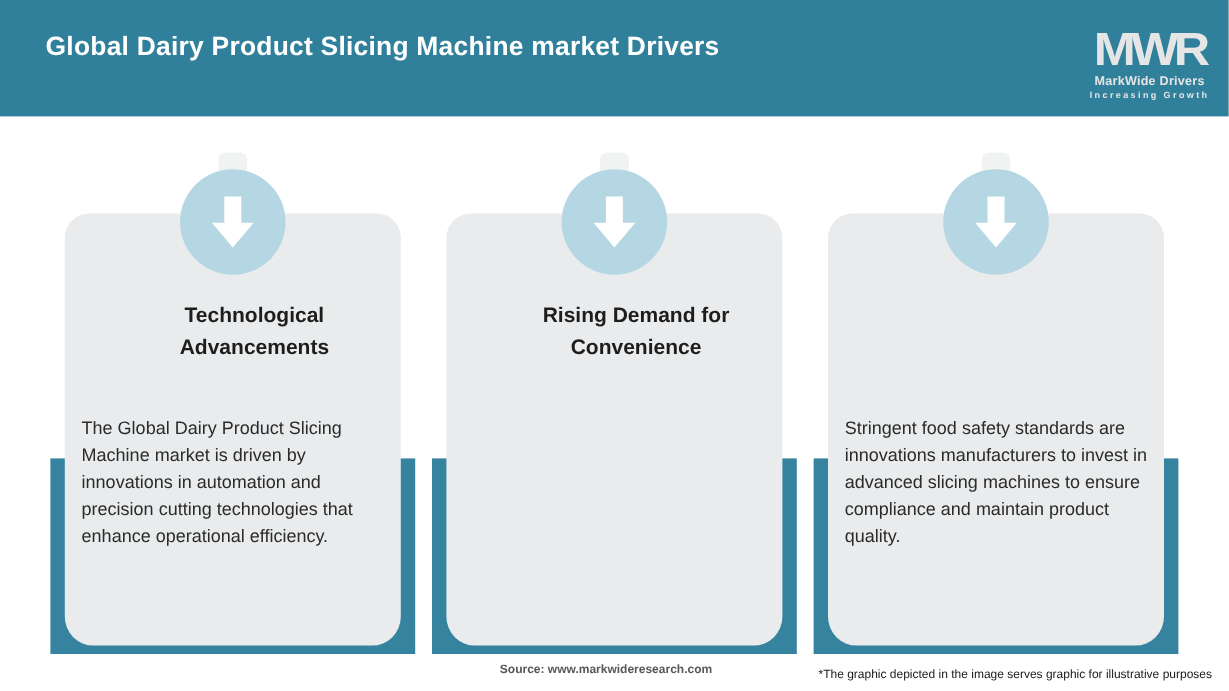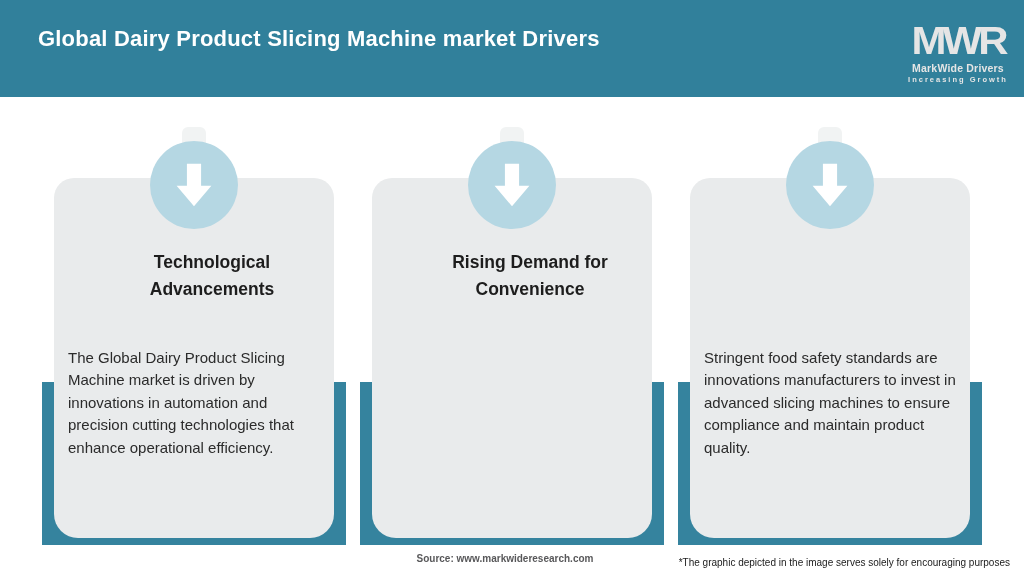--- a/index.html
+++ b/index.html
@@ -151,13 +151,13 @@
     <div class="badge-circle">
       <svg viewBox="0 0 90 90">
         <path d="M34 12 H56 V46 H72 L45 78 L18 46 H34 Z" fill="#ffffff"></path>
       </svg>
     </div>
   </div>
 
 </div>
 
 <div class="source-line">Source: www.markwideresearch.com</div>
-<div class="disclaimer">*The graphic depicted in the image serves solely for encouraging purposes</div>
+<div class="disclaimer">*The graphic depicted in the image serves graphic for illustrative purposes</div>
 
 </body></html>

